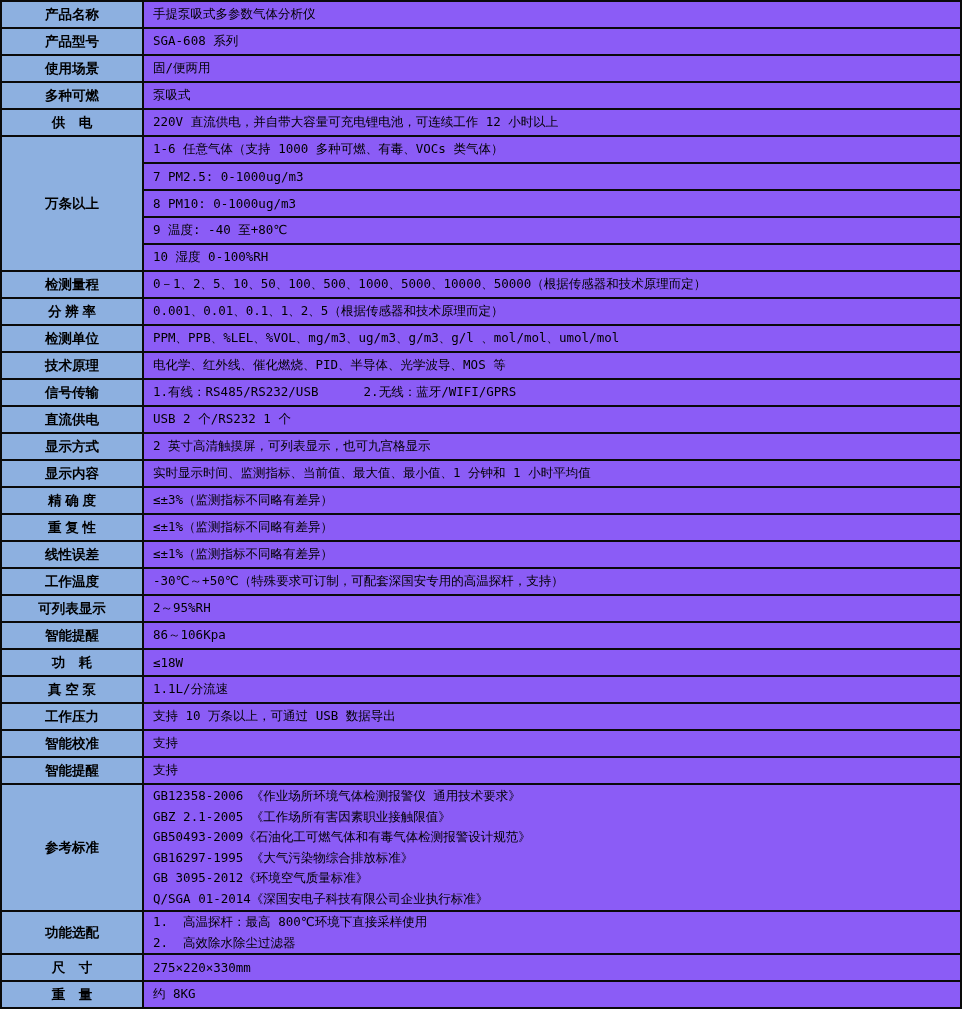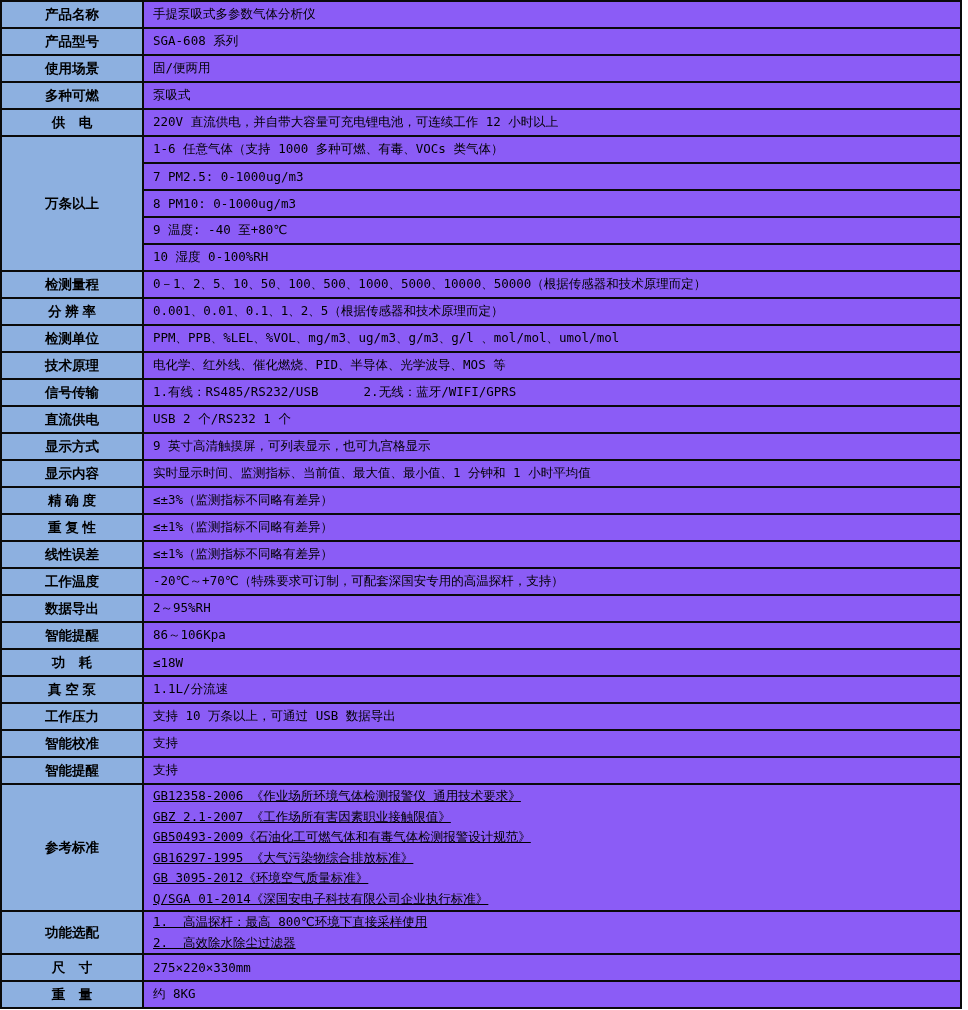--- a/index.html
+++ b/index.html
@@ -34,21 +34,21 @@
     background: #8b5cf6;
     font-family: "DejaVu Sans Mono", "DejaVu Sans", monospace;
     font-size: 12.5px;
     text-align: left;
     padding: 0 9px;
     white-space: pre-wrap;
   }
   tr.row-std { height: 27px; }
   tr.row-tall6 { height: 127px; }
   tr.row-tall2 { height: 40px; padding-left: 44px; }
-  .cell-line { line-height: 20.5px; text-decoration: underline; }
+  .cell-line { line-height: 20.5px; }
 </style>
 </head>
 <body>
 
 <div class="page">
   <table class="spec-table">
     <colgroup>
       <col class="c-label">
       <col class="c-value">
     </colgroup>
@@ -108,44 +108,44 @@
         <tr class="row-std">
           <th>信号传输</th>
           <td>1.有线：RS485/RS232/USB      2.无线：蓝牙/WIFI/GPRS</td>
         </tr>
         <tr class="row-std">
           <th>直流供电</th>
           <td>USB 2 个/RS232 1 个</td>
         </tr>
         <tr class="row-std">
           <th>显示方式</th>
-          <td>9 英寸高清触摸屏，可列表显示，也可九宫格显示</td>
+          <td>2 英寸高清触摸屏，可列表显示，也可九宫格显示</td>
         </tr>
         <tr class="row-std">
           <th>显示内容</th>
           <td>实时显示时间、监测指标、当前值、最大值、最小值、1 分钟和 1 小时平均值</td>
         </tr>
         <tr class="row-std">
           <th>精 确 度</th>
           <td>≤±3%（监测指标不同略有差异）</td>
         </tr>
         <tr class="row-std">
           <th>重 复 性</th>
           <td>≤±1%（监测指标不同略有差异）</td>
         </tr>
         <tr class="row-std">
           <th>线性误差</th>
           <td>≤±1%（监测指标不同略有差异）</td>
         </tr>
         <tr class="row-std">
           <th>工作温度</th>
-          <td>-20℃～+70℃（特殊要求可订制，可配套深国安专用的高温探杆，支持）</td>
+          <td>-30℃～+50℃（特殊要求可订制，可配套深国安专用的高温探杆，支持）</td>
         </tr>
         <tr class="row-std">
-          <th>数据导出</th>
+          <th>可列表显示</th>
           <td>2～95%RH</td>
         </tr>
         <tr class="row-std">
           <th>智能提醒</th>
           <td>86～106Kpa</td>
         </tr>
         <tr class="row-std">
           <th>功　耗</th>
           <td>≤18W</td>
         </tr>
@@ -160,21 +160,21 @@
         <tr class="row-std">
           <th>智能校准</th>
           <td>支持</td>
         </tr>
         <tr class="row-std">
           <th>智能提醒</th>
           <td>支持</td>
         </tr>
         <tr class="row-tall6">
           <th>参考标准</th>
-          <td><div class="cell-line">GB12358-2006 《作业场所环境气体检测报警仪 通用技术要求》</div><div class="cell-line">GBZ 2.1-2007 《工作场所有害因素职业接触限值》</div><div class="cell-line">GB50493-2009《石油化工可燃气体和有毒气体检测报警设计规范》</div><div class="cell-line">GB16297-1995 《大气污染物综合排放标准》</div><div class="cell-line">GB 3095-2012《环境空气质量标准》</div><div class="cell-line">Q/SGA 01-2014《深国安电子科技有限公司企业执行标准》</div></td>
+          <td><div class="cell-line">GB12358-2006 《作业场所环境气体检测报警仪 通用技术要求》</div><div class="cell-line">GBZ 2.1-2005 《工作场所有害因素职业接触限值》</div><div class="cell-line">GB50493-2009《石油化工可燃气体和有毒气体检测报警设计规范》</div><div class="cell-line">GB16297-1995 《大气污染物综合排放标准》</div><div class="cell-line">GB 3095-2012《环境空气质量标准》</div><div class="cell-line">Q/SGA 01-2014《深国安电子科技有限公司企业执行标准》</div></td>
         </tr>
         <tr class="row-tall2">
           <th>功能选配</th>
           <td><div class="cell-line">1.  高温探杆：最高 800℃环境下直接采样使用</div><div class="cell-line">2.  高效除水除尘过滤器</div></td>
         </tr>
         <tr class="row-std">
           <th>尺　寸</th>
           <td>275×220×330mm</td>
         </tr>
         <tr class="row-std">

